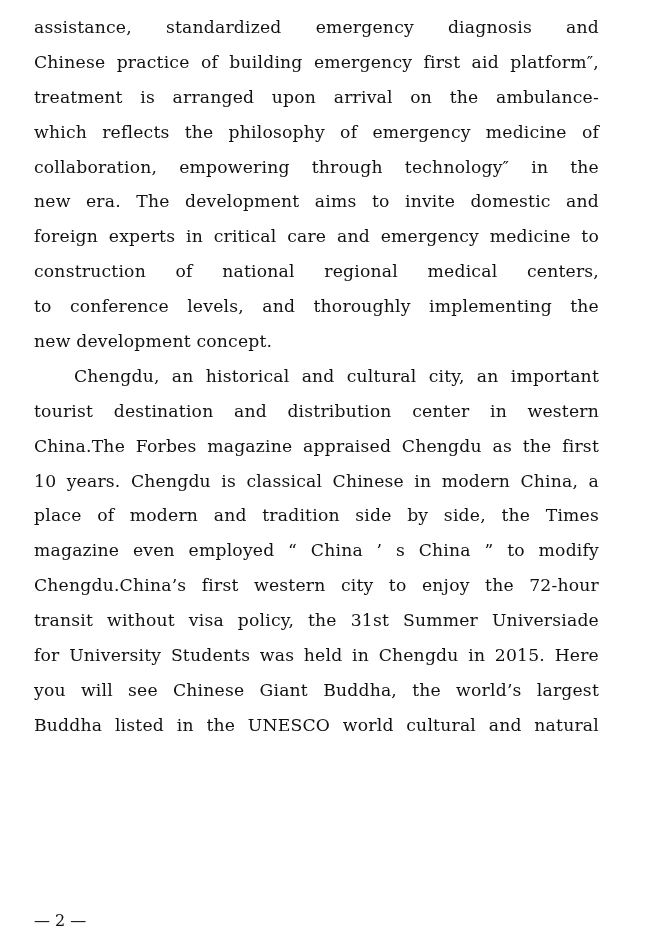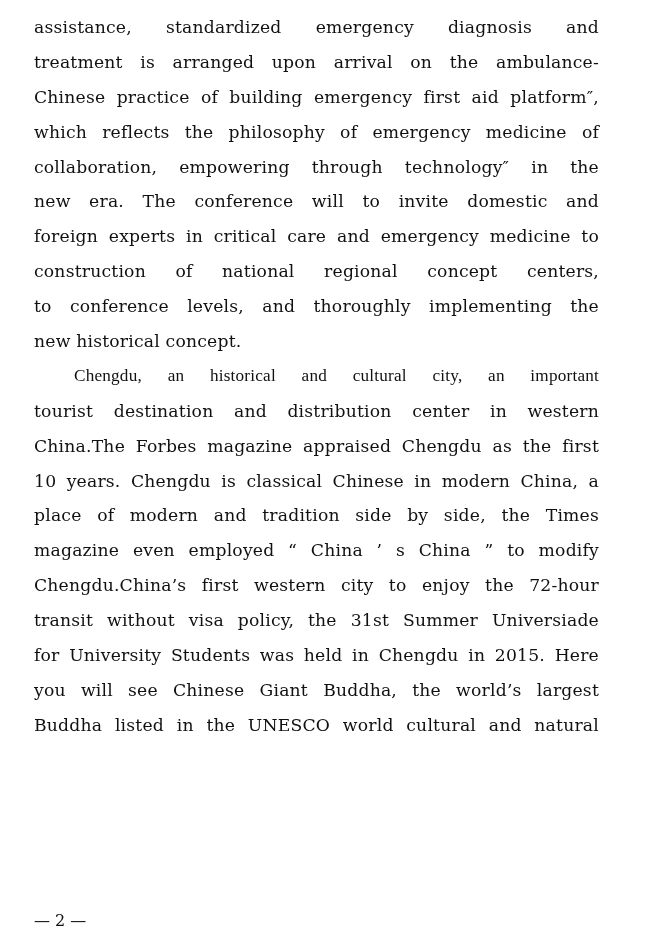--- a/index.html
+++ b/index.html
@@ -36,47 +36,46 @@
       text-align: justify;
       text-align-last: justify;
       letter-spacing: 0.2px;
       transform-origin: left center;
     }
     .line.last {
       text-align-last: left;
     }
     .line.indent {
       padding-left: 40px;
-      font-family: Liberation Serif, serif;
     }
     .page-number {
       position: absolute;
       left: 34px;
       top: 909px;
       font-size: 16px;
       line-height: 24px;
       white-space: nowrap;
     }
   </style>
 </head>
 <body>
 
 <div class="page">
   <div class="body-text">
 
     <div class="line">assistance,  standardized  emergency  diagnosis  and</div>
+    <div class="line">Chinese practice of building emergency first aid platform″,</div>
     <div class="line">treatment is arranged upon arrival on the ambulance-</div>
-    <div class="line">Chinese practice of building emergency first aid platform″,</div>
     <div class="line">which reflects the philosophy of emergency medicine of</div>
     <div class="line">collaboration,  empowering  through  technology″  in  the</div>
-    <div class="line">new era. The conference will to invite domestic and</div>
+    <div class="line">new era. The development aims to invite domestic and</div>
     <div class="line">foreign experts in critical care and emergency medicine to</div>
-    <div class="line">construction  of  national  regional  concept  centers,</div>
+    <div class="line">construction  of  national  regional  medical  centers,</div>
     <div class="line">to conference levels, and thoroughly implementing the</div>
-    <div class="line last">new historical concept.</div>
+    <div class="line last">new development concept.</div>
 
     <div class="line indent">Chengdu, an historical and cultural city, an important</div>
     <div class="line">tourist destination and distribution center in western</div>
     <div class="line">China.The Forbes magazine appraised Chengdu as the first</div>
     <div class="line">10 years. Chengdu is classical Chinese in modern China, a</div>
     <div class="line">place of modern and tradition side by side, the Times</div>
     <div class="line">magazine even employed “ China ’ s China ” to modify</div>
     <div class="line">Chengdu.China’s first western city to enjoy the 72-hour</div>
     <div class="line">transit without visa policy, the 31st Summer Universiade</div>
     <div class="line">for University Students was held in Chengdu in 2015. Here</div>

